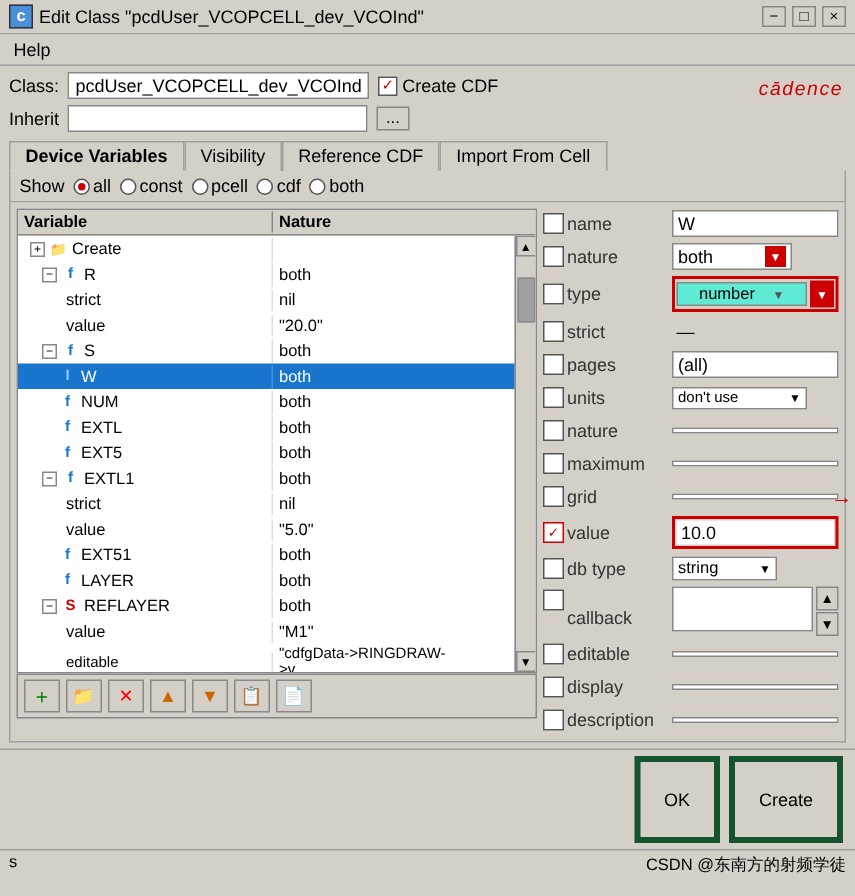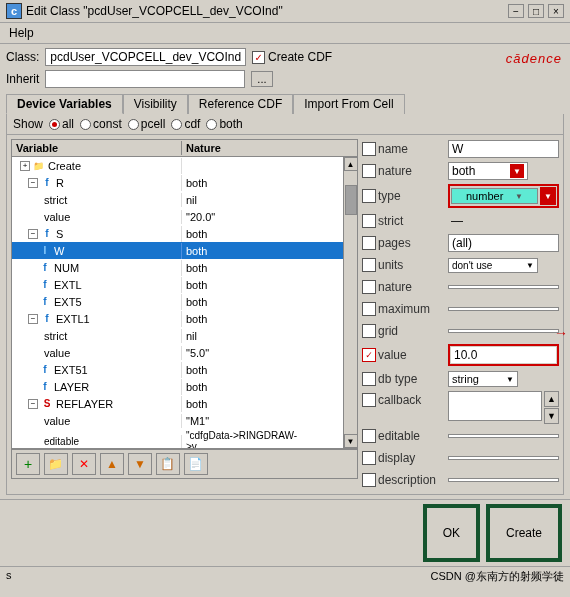--- a/index.html
+++ b/index.html
@@ -813,21 +813,21 @@
         <div class="prop-checkbox"></div>
         <span class="prop-label">db type</span>
         <div class="db-type-select">
           <span>string</span>
           <span style="font-size:8px;">▼</span>
         </div>
       </div>
 
       <div class="prop-row" style="align-items:flex-start;">
         <div class="prop-checkbox" style="margin-top:2px;"></div>
-        <span class="prop-label" style="margin-top:2px;">callback</span>
+        <span class="prop-label" style="margin-top:14px;">callback</span>
         <div style="flex:1; display:flex; gap:2px;">
           <div class="callback-area"></div>
           <div style="display:flex; flex-direction:column; gap:1px;">
             <button style="border:1px solid #888; background:#d4d0c8; font-size:9px; padding:2px; cursor:pointer;">▲</button>
             <button style="border:1px solid #888; background:#d4d0c8; font-size:9px; padding:2px; cursor:pointer;">▼</button>
           </div>
         </div>
       </div>
 
       <div class="prop-row">

